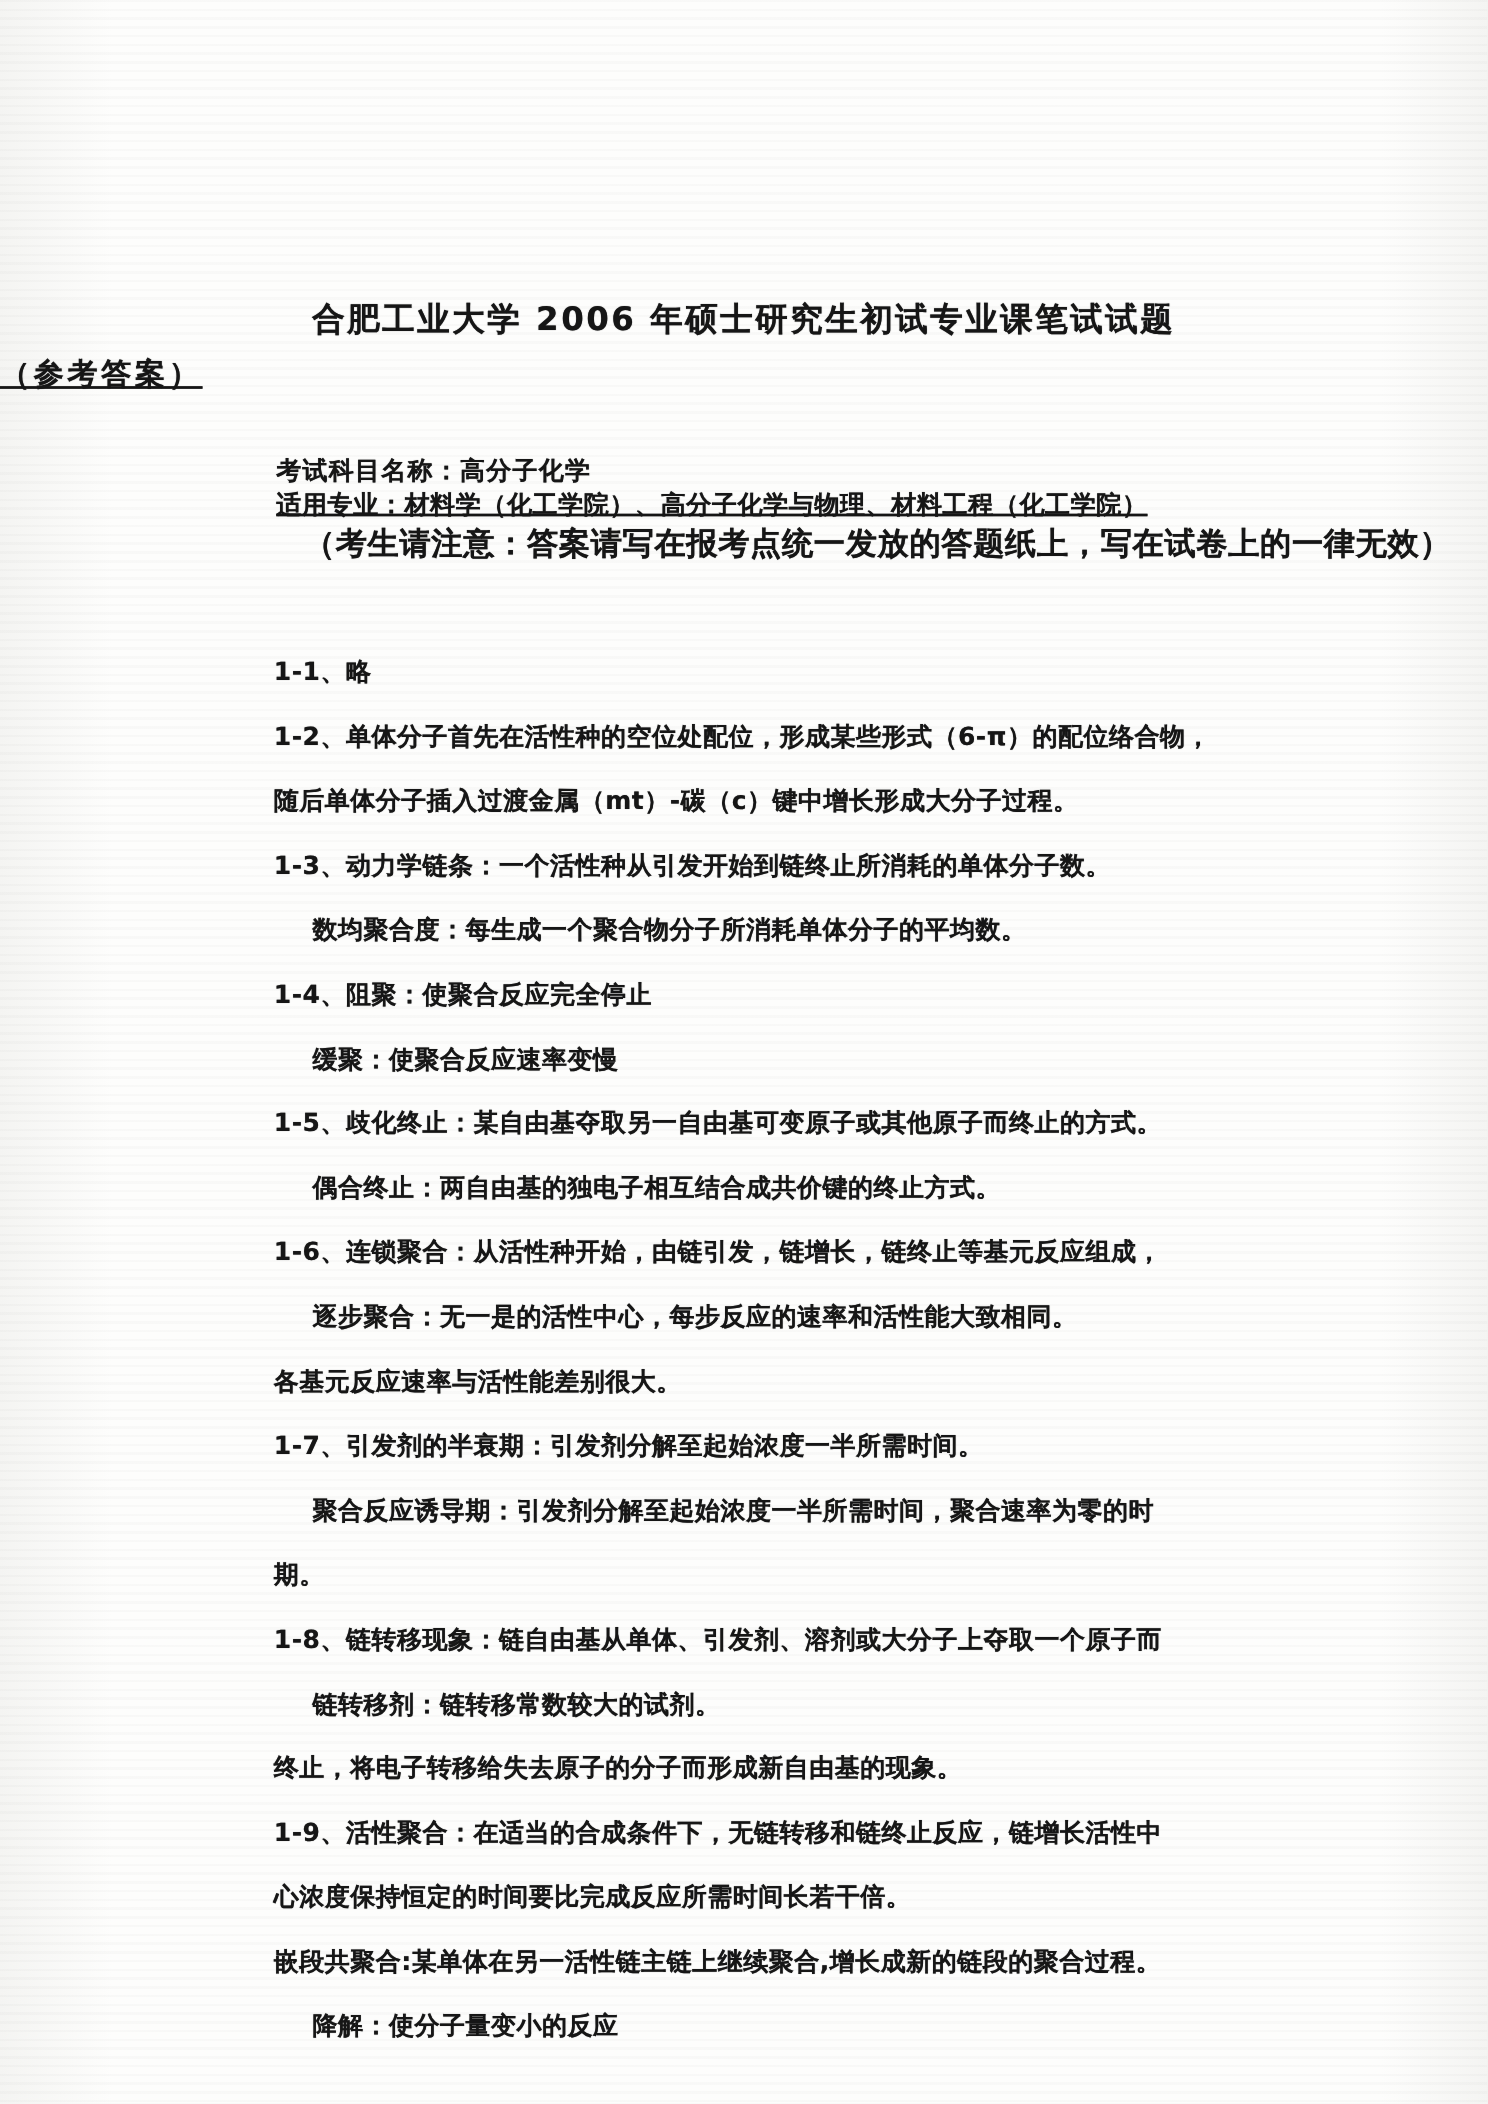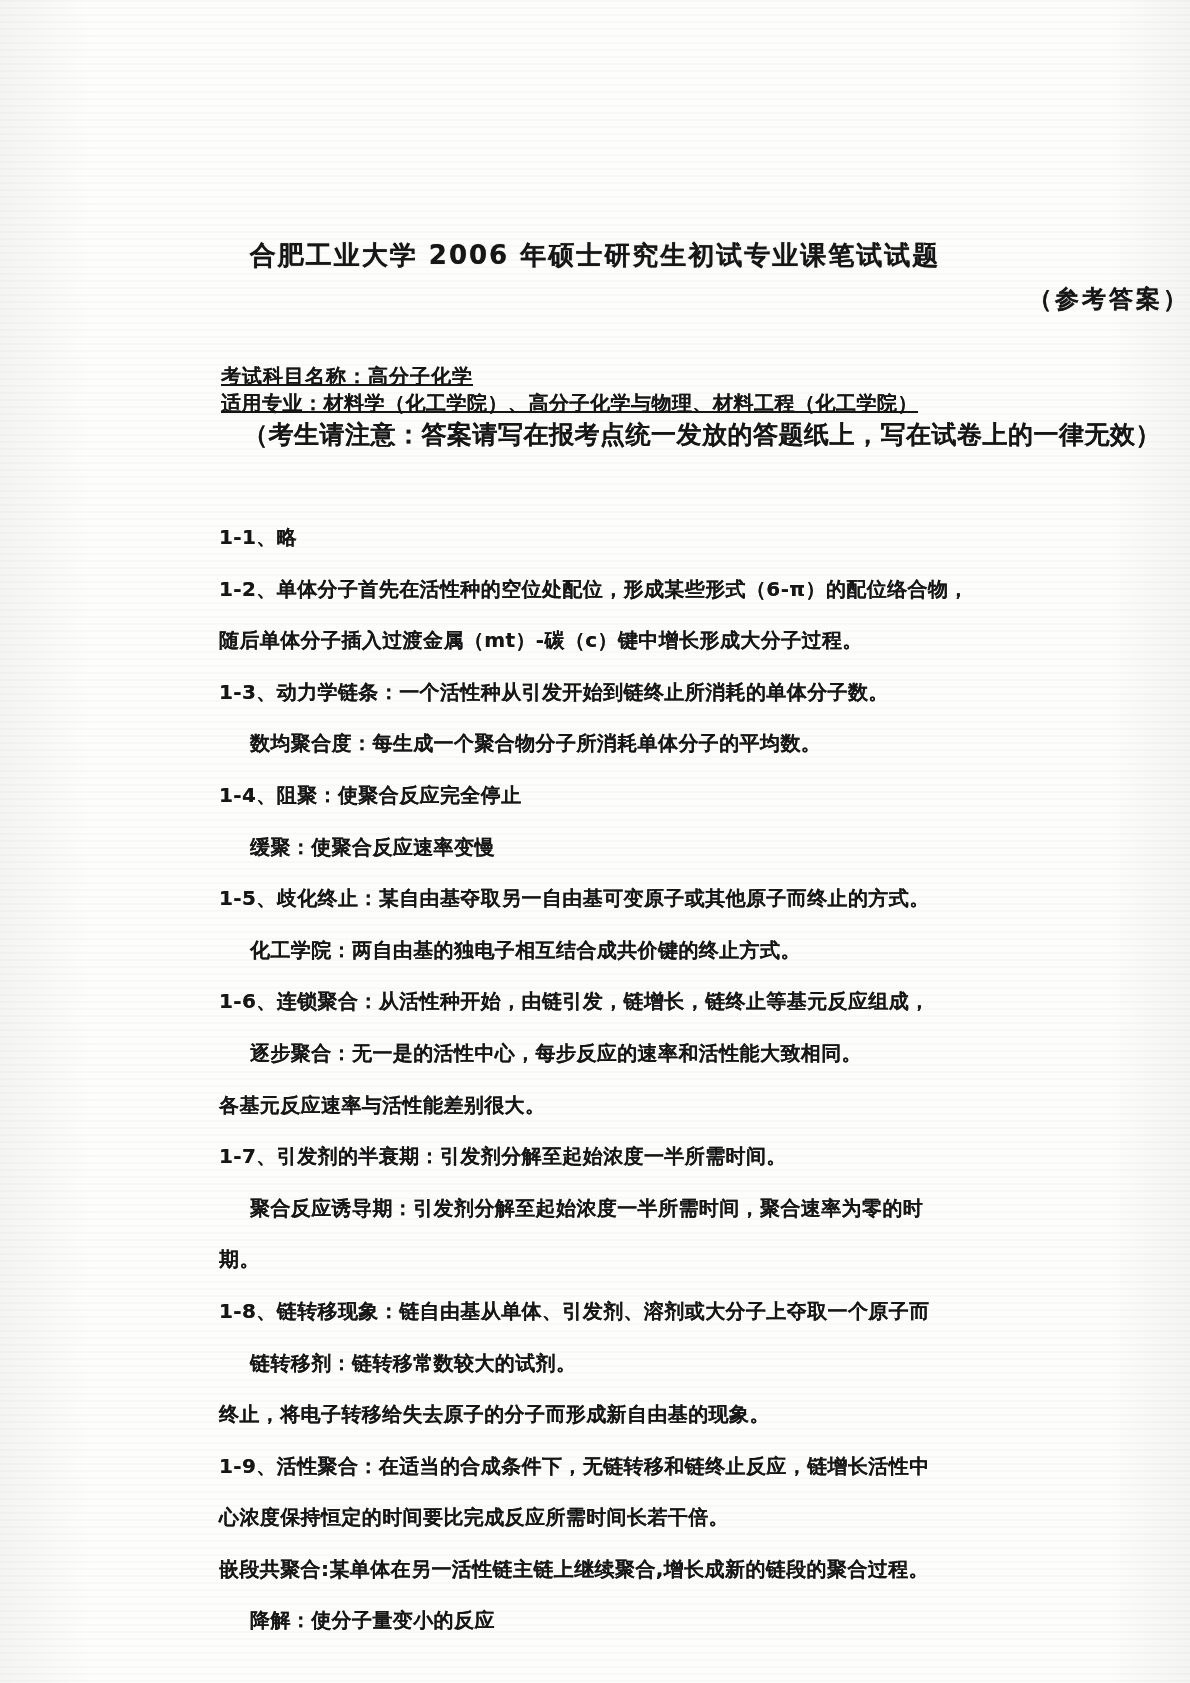--- a/index.html
+++ b/index.html
@@ -30,35 +30,35 @@
     font-size: 26px;
     letter-spacing: 2px;
     white-space: nowrap;
     text-shadow: 0 0 0.7px rgba(10,10,10,0.75);
   }
   .doc-subtitle {
     position: absolute;
     left: 0;
     right: 0;
     top: 283px;
-    text-align: right;
+    text-align: left;
     font-size: 24px;
     letter-spacing: 3px;
     white-space: nowrap;
     text-shadow: 0 0 0.7px rgba(10,10,10,0.75);
+    text-decoration: underline;
   }
   .meta-1 {
     position: absolute;
     left: 221px;
     top: 363px;
     font-size: 20px;
     letter-spacing: 1px;
     white-space: nowrap;
     text-shadow: 0 0 0.6px rgba(10,10,10,0.7);
-    text-decoration: underline;
   }
   .meta-2 {
     position: absolute;
     left: 221px;
     top: 390px;
     font-size: 20px;
     letter-spacing: 0.5px;
     white-space: nowrap;
     text-shadow: 0 0 0.6px rgba(10,10,10,0.7);
     text-decoration: underline;
@@ -108,21 +108,21 @@
 
   <div class="body-lines" id="body-lines">
       <div class="line">1-1、略</div>
       <div class="line">1-2、单体分子首先在活性种的空位处配位，形成某些形式（6-π）的配位络合物，</div>
       <div class="line">随后单体分子插入过渡金属（mt）-碳（c）键中增长形成大分子过程。</div>
       <div class="line">1-3、动力学链条：一个活性种从引发开始到链终止所消耗的单体分子数。</div>
       <div class="line indent">数均聚合度：每生成一个聚合物分子所消耗单体分子的平均数。</div>
       <div class="line">1-4、阻聚：使聚合反应完全停止</div>
       <div class="line indent">缓聚：使聚合反应速率变慢</div>
       <div class="line">1-5、歧化终止：某自由基夺取另一自由基可变原子或其他原子而终止的方式。</div>
-      <div class="line indent">化工学院：两自由基的独电子相互结合成共价键的终止方式。</div>
+      <div class="line indent">偶合终止：两自由基的独电子相互结合成共价键的终止方式。</div>
       <div class="line">1-6、连锁聚合：从活性种开始，由链引发，链增长，链终止等基元反应组成，</div>
       <div class="line indent">逐步聚合：无一是的活性中心，每步反应的速率和活性能大致相同。</div>
       <div class="line">各基元反应速率与活性能差别很大。</div>
       <div class="line">1-7、引发剂的半衰期：引发剂分解至起始浓度一半所需时间。</div>
       <div class="line indent">聚合反应诱导期：引发剂分解至起始浓度一半所需时间，聚合速率为零的时</div>
       <div class="line">期。</div>
       <div class="line">1-8、链转移现象：链自由基从单体、引发剂、溶剂或大分子上夺取一个原子而</div>
       <div class="line indent">链转移剂：链转移常数较大的试剂。</div>
       <div class="line">终止，将电子转移给失去原子的分子而形成新自由基的现象。</div>
       <div class="line">1-9、活性聚合：在适当的合成条件下，无链转移和链终止反应，链增长活性中</div>

